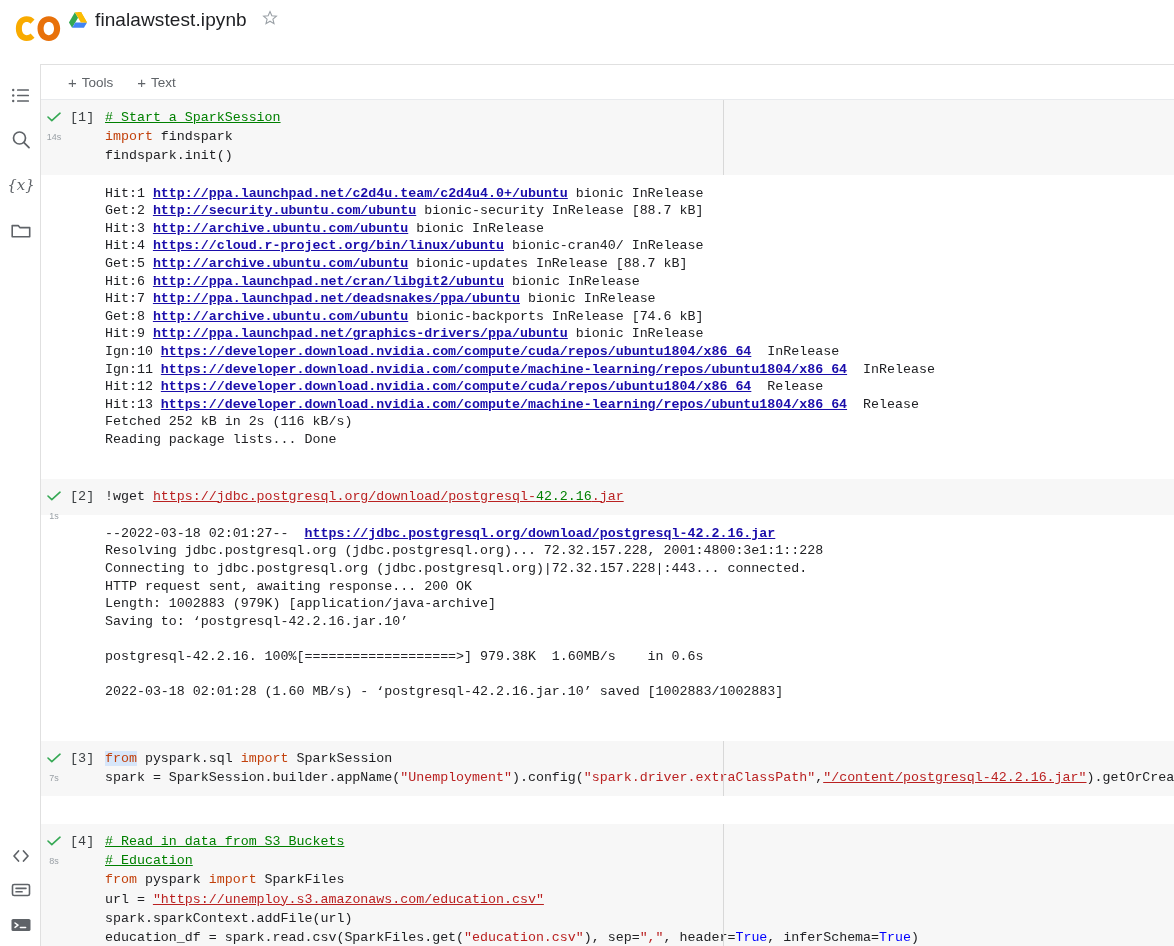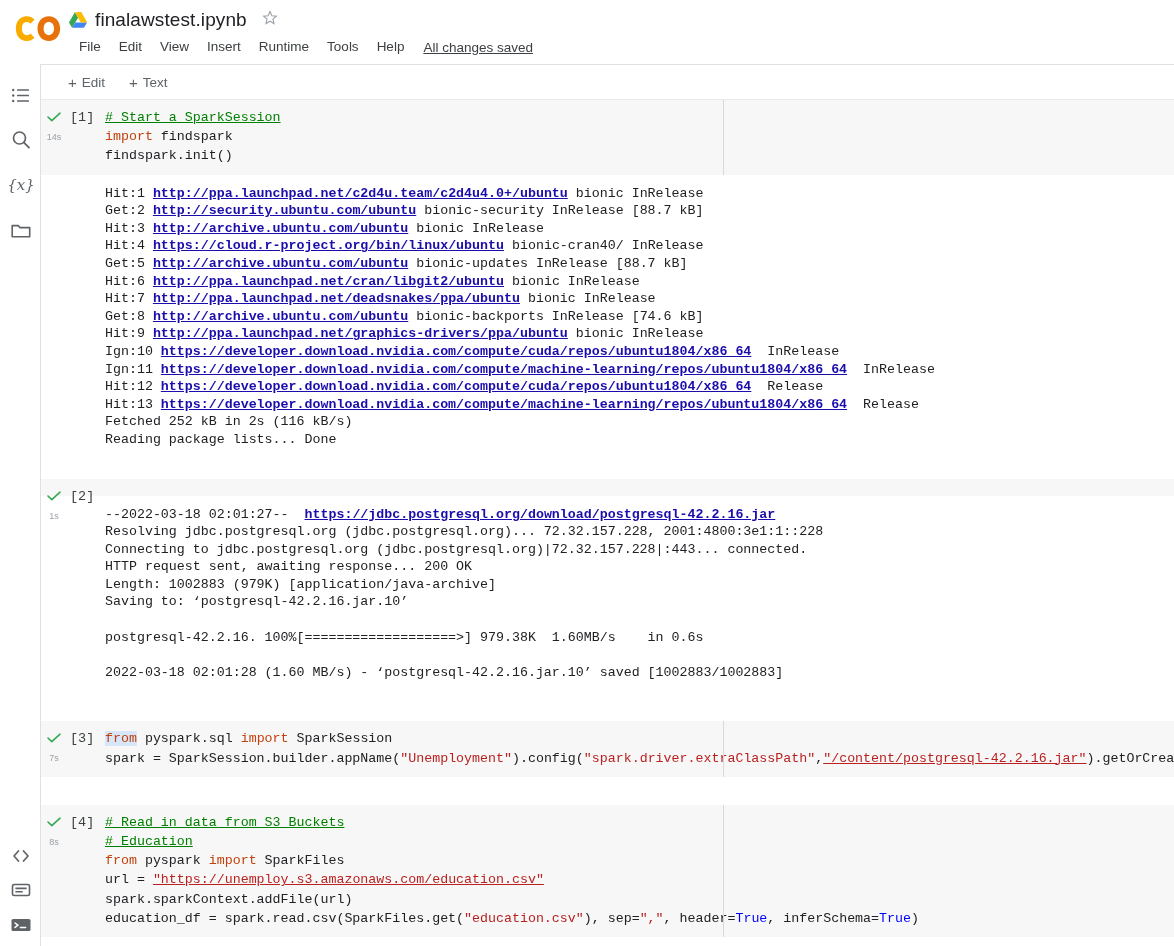--- a/index.html
+++ b/index.html
@@ -283,36 +283,26 @@
         </svg>
       </span>
       <span class="filename">finalawstest.ipynb</span>
       <span>
         <svg class="star-icon" viewBox="0 0 24 24" aria-hidden="true">
           <path d="M12 4.2 L14.2 9.3 L19.7 9.8 L15.5 13.4 L16.8 18.8 L12 15.9 L7.2 18.8 L8.5 13.4 L4.3 9.8 L9.8 9.3 Z" fill="none" stroke="#9aa0a6" stroke-width="1.3"></path>
         </svg>
       </span>
     </div>
 
-    <div class="menubar">
-      <span class="menu-item">File</span>
-      <span class="menu-item">Edit</span>
-      <span class="menu-item">View</span>
-      <span class="menu-item">Insert</span>
-      <span class="menu-item">Runtime</span>
-      <span class="menu-item">Tools</span>
-      <span class="menu-item">Help</span>
-      <span class="saved-note">All changes saved</span>
-    </div>
   </div>
 
   <div class="toolbar">
     <span class="toolbar-btn">
       <span class="plus">+</span>
-      <span>Edit</span>
+      <span>Tools</span>
     </span>
     <span class="toolbar-btn">
       <span class="plus">+</span>
       <span>Text</span>
     </span>
   </div>
 
   <div class="rail">
 
     <div class="rail-icon rail-top-1">
@@ -414,20 +404,21 @@
       <div class="cell-input">
         <div class="gutter">
           <div class="run-status">
             <svg class="check" viewBox="0 0 14 10" aria-hidden="true">
               <polyline points="1,5 4.8,8.6 13,1.2" fill="none" stroke="#34a853" stroke-width="1.6" stroke-linecap="round" stroke-linejoin="round"></polyline>
             </svg>
             <span class="runtime">1s</span>
           </div>
           <div class="exec-count">[2]</div>
         </div>
+        <pre class="code"><span class="c-plain">!wget </span><span class="str-url">https://jdbc.postgresql.org/download/postgresql-</span><span class="str-url" style="color:#008000">42.2.16</span><span class="str-url">.jar</span></pre>
       </div>
       <div class="cell-output">
 <pre class="out">--2022-03-18 02:01:27--  <span class="lnk">https://jdbc.postgresql.org/download/postgresql-42.2.16.jar</span>
 Resolving jdbc.postgresql.org (jdbc.postgresql.org)... 72.32.157.228, 2001:4800:3e1:1::228
 Connecting to jdbc.postgresql.org (jdbc.postgresql.org)|72.32.157.228|:443... connected.
 HTTP request sent, awaiting response... 200 OK
 Length: 1002883 (979K) [application/java-archive]
 Saving to: ‘postgresql-42.2.16.jar.10’
 
 postgresql-42.2.16. 100%[===================&gt;] 979.38K  1.60MB/s    in 0.6s

